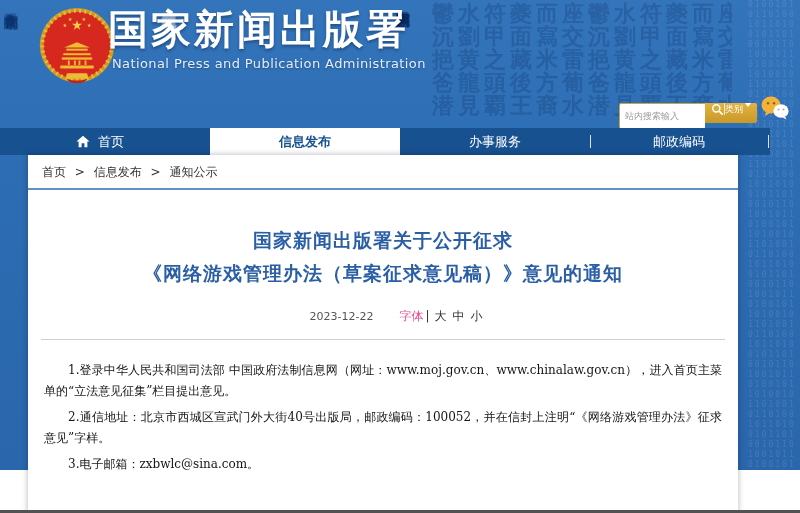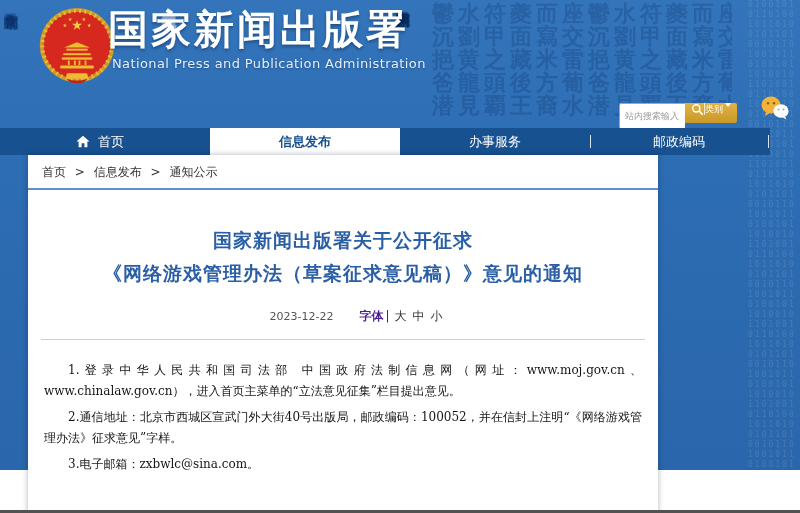--- a/index.html
+++ b/index.html
@@ -28,21 +28,21 @@
   
   .header { position:absolute; left:16px; top:0; width:800px; height:128px; }
   .emblem { position:absolute; left:23px; top:5px; width:76px; height:82px; }
   .site-title { position:absolute; left:92px; top:4px; font-size:40px; font-weight:bold;
                 color:#ffffff; letter-spacing:3px; line-height:50px;
                 text-shadow:0 2px 3px rgba(0,10,40,0.35); }
   .site-sub { position:absolute; left:96px; top:56px; font-size:13px; color:#e4edf8;
               letter-spacing:0.4px; text-shadow:0 1px 2px rgba(0,10,40,0.3); }
 
   .search { position:absolute; left:603px; top:103px; height:20px; display:flex; align-items:stretch; }
-  .search-input { width:66px; height:20px; border:1px solid #c9a53e; border-right:none; background:#fff;
+  .search-input { width:86px; height:20px; border:1px solid #c9a53e; border-right:none; background:#fff;
                   font-size:9px; padding:12px 5px; color:#333; outline:none; border-radius:2px 0 0 2px;
                   font-family:"DejaVu Sans","Liberation Sans",sans-serif; }
   .search-input::placeholder { color:#9a9a9a; }
   .search-btn { display:flex; align-items:flex-start; gap:0; padding:0 6px; cursor:pointer;
                 background:linear-gradient(#e2b342,#c89927); border-radius:0 2px 2px 0; }
   .sdiv { width:1px; height:12px; background:rgba(255,255,255,0.75); }
   .cat-label { font-size:9px; color:#fff; }
   .caret { width:0; height:0; border-left:3.5px solid transparent; border-right:3.5px solid transparent;
            border-top:4.5px solid #fff; margin-left:2px; }
   .wechat { position:absolute; left:744px; top:95px; width:30px; height:26px; cursor:pointer; }
@@ -53,33 +53,33 @@
               gap:8px; color:#fff; font-size:13px; cursor:pointer; }
   .nav-tab { position:absolute; top:0; height:27px; line-height:27px; text-align:center;
              font-size:13px; color:#fff; cursor:pointer; }
   .tab-active { left:210px; width:190px; background:#ffffff; color:#17518f; font-weight:bold; }
   .tab-services { left:400px; width:190px; }
   .tab-disclosure { left:590px; width:178px; }
   .nav-sep { position:absolute; top:7px; width:1px; height:13px; background:rgba(255,255,255,0.85); }
   .sep1 { left:590px; } .sep2 { left:768px; }
 
   
-  .panel { position:absolute; left:28px; top:155px; width:630px; height:358px; background:#ffffff;
+  .panel { position:absolute; left:28px; top:155px; width:710px; height:358px; background:#ffffff;
            box-shadow:0 0 6px rgba(0,10,50,0.30); }
   .breadcrumb { padding:10px 14px 8px; font-size:12px; color:#333; border-bottom:2px solid #6290c6;
                 line-height:15px; }
   .bc-link { cursor:pointer; }
   .bc-sep { margin:0 5px; color:#333; }
 
   .art-title { margin:34px 20px 0; text-align:center; font-size:19px; line-height:33px;
                color:#2a5ea5; font-weight:bold; letter-spacing:1px;
                font-family:"DejaVu Serif","Liberation Serif",serif; }
   .meta { margin-top:18px; text-align:center; font-size:12px; color:#444; }
   .meta .date { font-size:11px; color:#555; margin-right:26px;margin-left:29px; }
-  .meta .font-label { font-weight:bold; color:#4c1d95; }
+  .meta .font-label { font-weight:normal; color:#ec4899; }
   .meta .font-div { margin:0 2px; color:#333; }
   .meta .fs { margin:0 3px; color:#333; cursor:pointer; }
   .rule { margin:14px 13px 0; border-top:1px solid #cfcfcf; }
 
   .body-text { padding:20px 16px 0; font-family:"DejaVu Serif","Liberation Serif",serif;
                font-size:12px; line-height:21px; color:#151515; text-align:justify; }
   .body-text p { margin:0 0 5px 0; text-indent:2em; }
 
   .bottom-strip { position:absolute; left:0; bottom:0; width:800px; height:3px; background:#525252; }
 </style>

